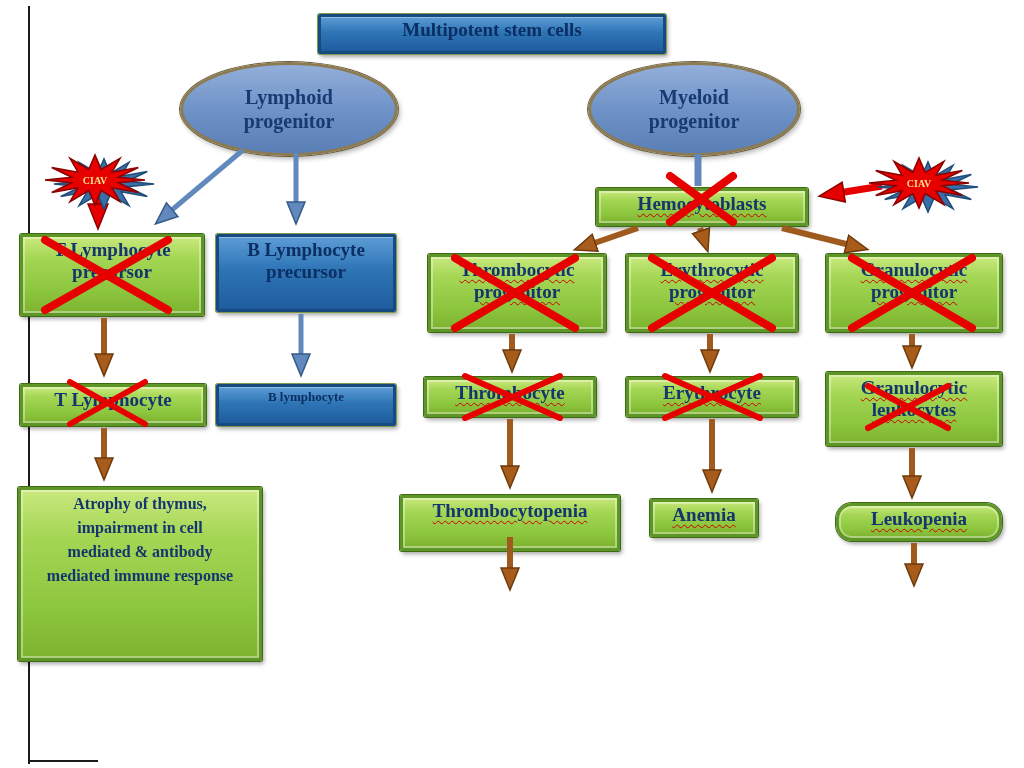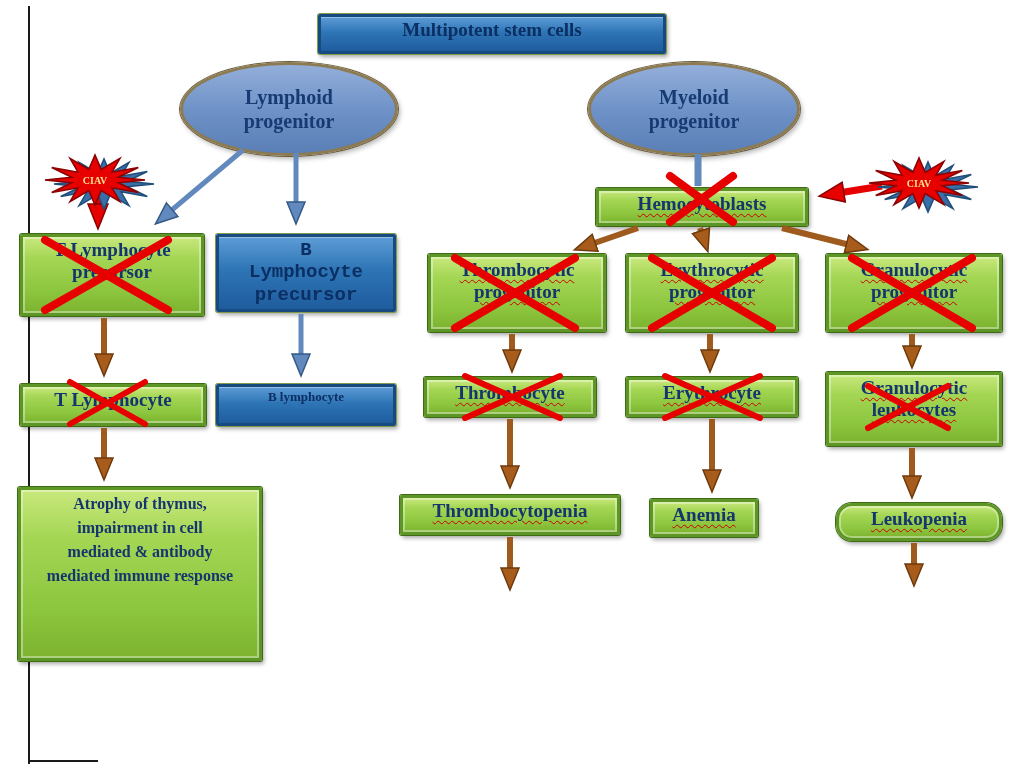--- a/index.html
+++ b/index.html
@@ -72,21 +72,21 @@
     <span style="width:130px;">Myeloid progenitor</span>
   </div>
 
   <div class="box green" style="left:596px;top:188px;width:212px;height:38px;font-size:19px;">
     <span class="squiggle">Hemocytoblasts</span>
   </div>
 
   <div class="box green" style="left:20px;top:234px;width:184px;height:82px;font-size:19px;">
     <span>T Lymphocyte precursor</span>
   </div>
-  <div class="box blue" style="left:216px;top:234px;width:180px;height:78px;font-size:19px;font-family:Liberation Mono, monospace;">
+  <div class="box blue" style="left:216px;top:234px;width:180px;height:78px;font-size:19px;">
     <span>B Lymphocyte precursor</span>
   </div>
   <div class="box green" style="left:428px;top:254px;width:178px;height:78px;font-size:19px;">
     <span class="squiggle">Thrombocytic progenitor</span>
   </div>
   <div class="box green" style="left:626px;top:254px;width:172px;height:78px;font-size:19px;">
     <span class="squiggle">Erythrocytic progenitor</span>
   </div>
   <div class="box green" style="left:826px;top:254px;width:176px;height:78px;font-size:19px;">
     <span class="squiggle">Granulocytic progenitor</span>
@@ -104,21 +104,21 @@
   <div class="box green" style="left:626px;top:377px;width:172px;height:40px;font-size:19px;">
     <span class="squiggle">Erythrocyte</span>
   </div>
   <div class="box green" style="left:826px;top:372px;width:176px;height:74px;font-size:19px;">
     <span class="squiggle">Granulocytic leukocytes</span>
   </div>
 
   <div class="box green" style="left:18px;top:487px;width:244px;height:174px;font-size:16px;line-height:1.5;">
     <span>Atrophy of thymus, impairment in cell mediated &amp; antibody mediated immune response</span>
   </div>
-  <div class="box green" style="left:400px;top:495px;width:220px;height:40px;font-size:19px;">
+  <div class="box green" style="left:400px;top:495px;width:220px;height:56px;font-size:19px;">
     <span class="squiggle">Thrombocytopenia</span>
   </div>
   <div class="box green" style="left:650px;top:499px;width:108px;height:38px;font-size:19px;">
     <span class="squiggle">Anemia</span>
   </div>
   <div class="box green" style="left:836px;top:503px;width:166px;height:38px;font-size:19px;border-radius:16px;">
     <span class="squiggle">Leukopenia</span>
   </div>
 
   <svg class="starburst" style="left:42px;top:153px;" width="120" height="60" viewBox="0 0 120 60">

